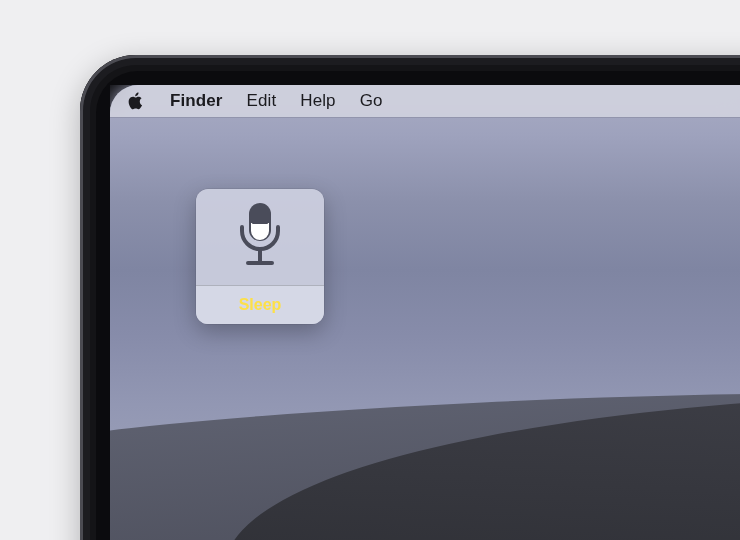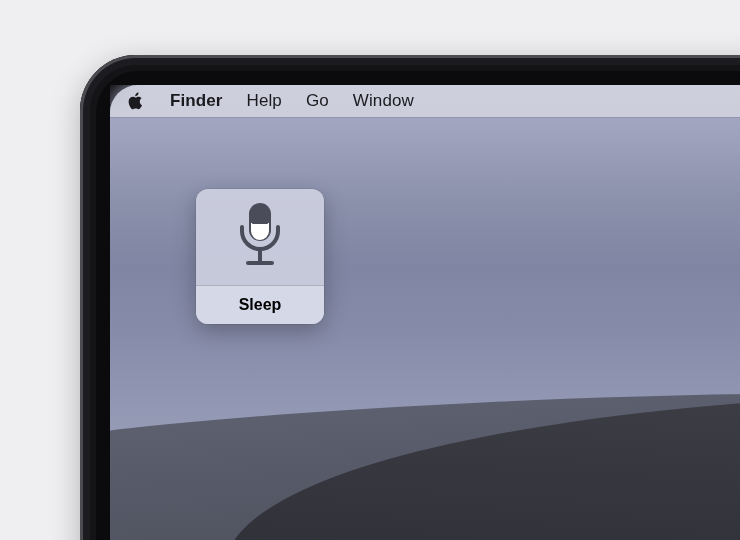--- a/index.html
+++ b/index.html
@@ -150,44 +150,44 @@
     align-items: center;
     justify-content: center;
   }
   .voice-window .mic-area svg { width: 52px; height: 72px; }
   .voice-window .status-strip {
     border-top: 1px solid rgba(0,0,0,0.18);
     background: rgba(215, 218, 232, 0.85);
     text-align: center;
     font-size: 16px;
     font-weight: 600;
-    color: #000000;
+    color: #fde047;
     line-height: 38px;
     height: 38px;
   }
 </style>
 </head>
 <body>
 
 <div class="device-frame">
   <div class="screen-bezel">
     <div class="screen">
 
       <div class="wallpaper"></div>
 
       <div class="menu-bar">
         <span class="apple-logo">
           <svg viewBox="0 0 14 17" fill="#1b1b1f" xmlns="http://www.w3.org/2000/svg">
             <path d="M11.5 9c0-2 1.6-2.9 1.7-3-0.9-1.3-2.3-1.5-2.8-1.5-1.2-.1-2.3.7-2.9.7-.6 0-1.5-.7-2.5-.7C3.6 4.5 2.4 5.2 1.7 6.4.3 8.8 1.3 12.4 2.6 14.3c.7 1 1.5 2 2.5 2 .99 0 1.4-.64 2.6-.64s1.6.64 2.6.6c1.1 0 1.8-1 2.4-2 .5-.8.9-1.7 1-1.8-1.1-.4-2.2-1.6-2.2-3.5zM9.5 2.8C10 2.2 10.4 1.3 10.3.4c-.8 0-1.7.5-2.3 1.2-.5.6-.9 1.5-.8 2.3.9.1 1.8-.5 2.3-1.1z"></path>
           </svg>
         </span>
         <span class="menu-item app-name">Finder</span>
+        <span class="menu-item">Edit</span>
         <span class="menu-item">Help</span>
         <span class="menu-item">Go</span>
-        <span class="menu-item">Window</span>
       </div>
 
       <div class="voice-window">
         <div class="mic-area">
           <span>
             <svg viewBox="0 0 52 72" xmlns="http://www.w3.org/2000/svg">
               <g fill="none" stroke="#4a4c5a" stroke-width="4" stroke-linecap="round">
 
                 <rect x="15" y="4" width="22" height="38" rx="11" fill="#4a4c5a" stroke="none"></rect>
 

